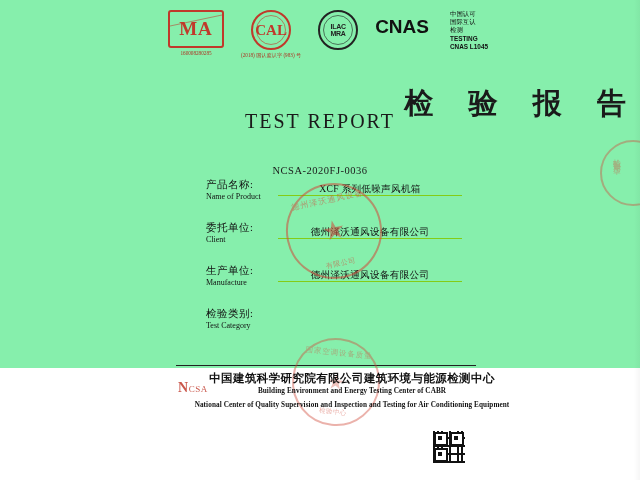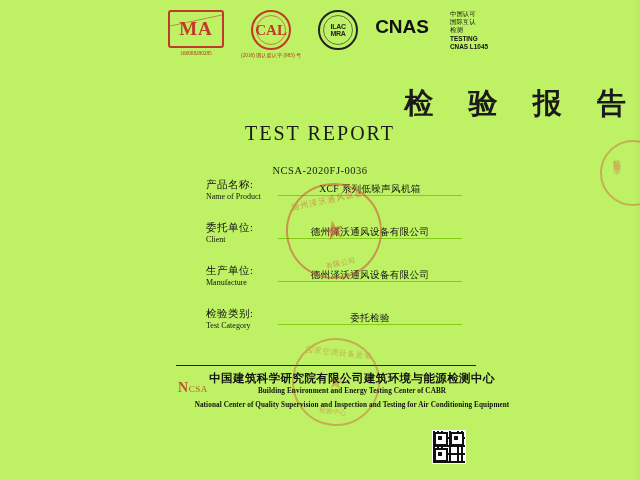--- a/index.html
+++ b/index.html
@@ -9,22 +9,22 @@
   }
   body {
     width: 640px;
     height: 480px;
     overflow: hidden;
     font-family: "Liberation Serif", serif;
   }
   .page {
     position: relative;
     width: 640px;
-    height: 480px;
-    background: #bef264;
+    height: 368px;
+    background: #86efac;
   }
   
   .logo-row {
     position: absolute;
     top: 10px;
     left: 168px;
     width: 320px;
     height: 62px;
     display: flex;
     align-items: flex-start;
@@ -144,21 +144,21 @@
     text-align: right;
     font-family: "Liberation Serif", serif;
     font-size: 29px;
     font-weight: bold;
     letter-spacing: 14px;
     text-indent: 14px;
     color: #1a1a1a;
   }
   .title-en {
     position: absolute;
-    top: 122px;
+    top: 110px;
     left: 0;
     width: 640px;
     text-align: center;
     font-family: "Liberation Serif", serif;
     font-size: 20px;
     letter-spacing: 2px;
     color: #1a1a1a;
   }
   .report-no {
     position: absolute;
@@ -474,23 +474,20 @@
       <div class="field-value-wrap">
         <span class="field-value">德州泽沃通风设备有限公司</span>
       </div>
     </div>
 
     <div class="field-row">
       <div class="field-label">
         <span class="cn">检验类别:</span>
         <span class="en">Test Category</span>
       </div>
-      <div class="field-value-wrap">
-        <span class="field-value">委托检验</span>
-      </div>
     </div>
 
   </div>
 
   <div class="seal seal-main">
     <div class="arc-top">德州泽沃通风设备</div>
     <div class="star">★</div>
     <div class="arc-bottom">有限公司</div>
   </div>
 

